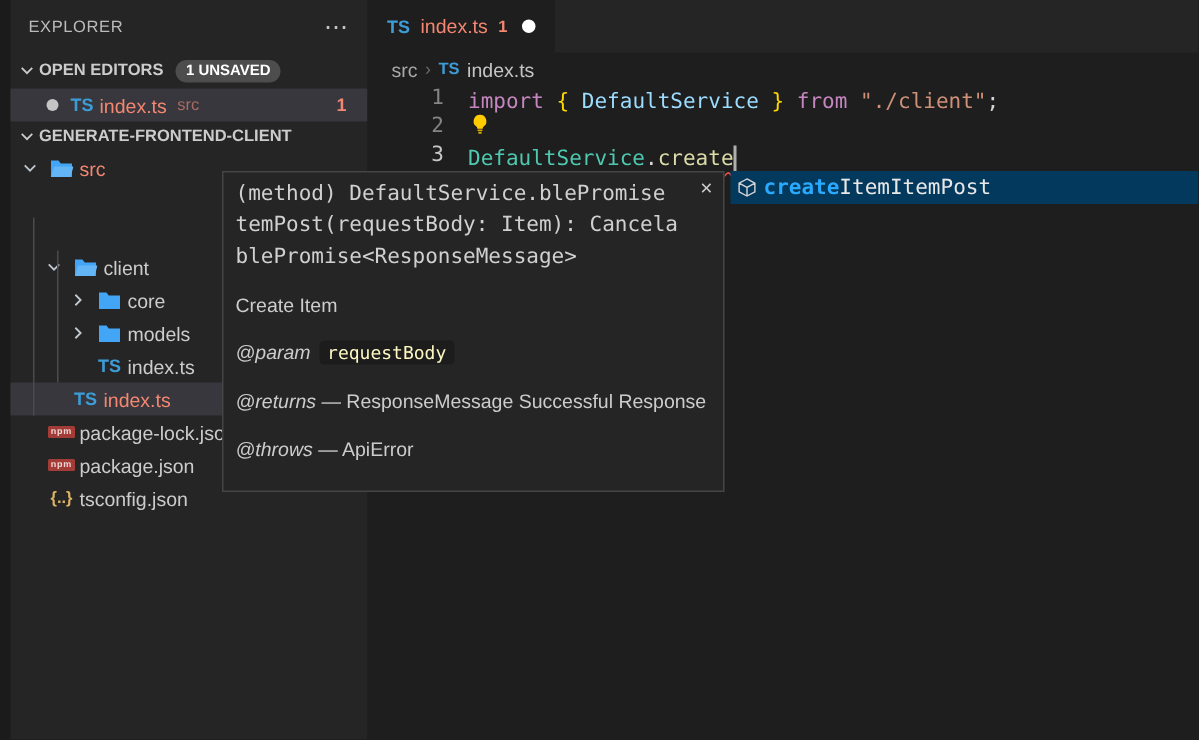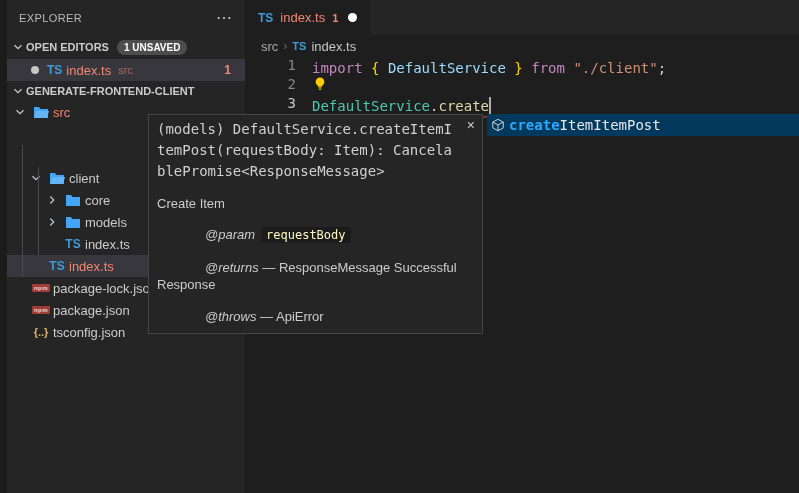--- a/index.html
+++ b/index.html
@@ -80,21 +80,21 @@
   .suggest .icon-cell { width:22px; display:flex; align-items:center; justify-content:center; flex:0 0 auto; }
   .suggest-text { font-family:"DejaVu Sans Mono",monospace; font-size:14px; color:#e8e8e8; white-space:pre; }
   .suggest-text .match { color:#2aaaff; font-weight:bold; }
 
   
   .hover-popup { position:absolute; left:148px; top:114px; width:335px; min-height:214px; background:#252526; border:1px solid #454545; z-index:10; padding:4px 8px 8px 8px; }
   .hover-close { position:absolute; top:3px; right:7px; color:#cccccc; font-size:14px; cursor:pointer; line-height:14px; }
   .sig-line { font-family:"DejaVu Sans Mono",monospace; font-size:14px; line-height:21px; color:#d0d0d0; white-space:pre; }
   .doc-title { margin-top:14px; color:#cccccc; font-size:13px; }
   .doc-tag { margin-top:15px; color:#cccccc; font-size:13px; line-height:17px; }
-  .doc-tag .tagname { font-style:italic;margin-left:48px; }
+  .doc-tag .tagname { font-style:italic; }
   .doc-chip { font-family:"DejaVu Sans Mono",monospace; font-size:12px; background:#1c1c1c; padding:1px 5px; border-radius:3px; margin-left:6px; color:#fef9c3; }
 </style>
 </head>
 <body>
 
 <div class="activity-edge"></div>
 
 <div class="sidebar">
   <div class="sidebar-title">
     <span class="title-text">EXPLORER</span>
@@ -256,21 +256,21 @@
     <svg width="14" height="14" viewBox="0 0 16 16">
         <path d="M8 1.5 L14 4.7 L14 11.3 L8 14.5 L2 11.3 L2 4.7 Z M2 4.7 L8 7.9 L14 4.7 M8 7.9 L8 14.5" fill="none" stroke="#d4d4d4" stroke-width="1.1"></path>
       </svg>
   </span>
   <span class="suggest-text"><span class="match">create</span><span>ItemItemPost</span></span>
 </div>
 
 <div class="hover-popup">
   <span class="hover-close">×</span>
   <div id="sig-block">
-      <div class="sig-line">(models) DefaultService.createItemI</div>
+      <div class="sig-line">(method) DefaultService.blePromise</div>
       <div class="sig-line">temPost(requestBody: Item): Cancela</div>
       <div class="sig-line">blePromise&lt;ResponseMessage&gt;</div>
     </div>
   <div class="doc-title">Create Item</div>
   <div id="doc-tags">
       <div class="doc-tag"><span class="tagname">@param</span><span class="doc-chip">requestBody</span></div>
       <div class="doc-tag"><span class="tagname">@returns</span><span> — ResponseMessage Successful Response</span></div>
       <div class="doc-tag"><span class="tagname">@throws</span><span> — ApiError</span></div>
     </div>
 </div>

